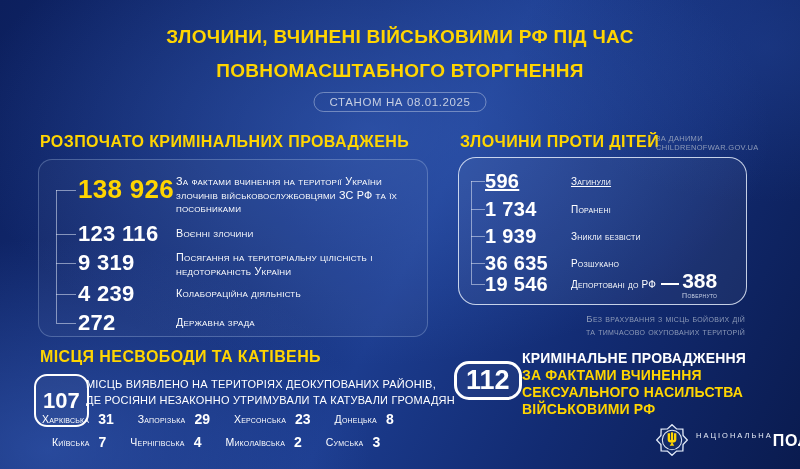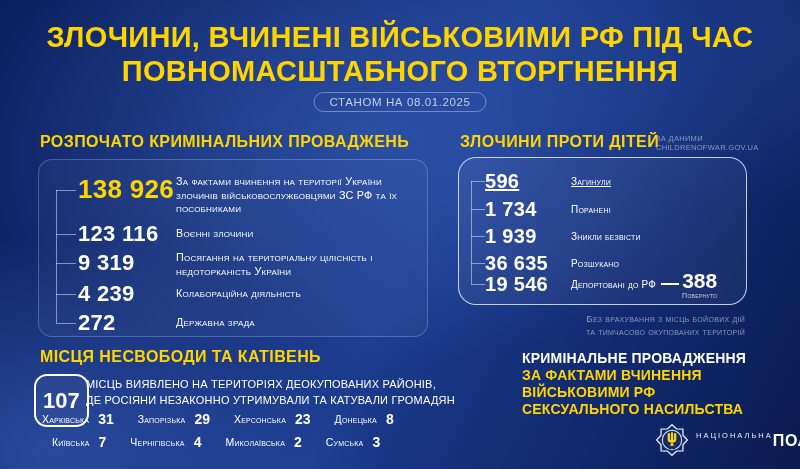--- a/index.html
+++ b/index.html
@@ -11,21 +11,21 @@
     color:#fff;
     background:
       radial-gradient(620px 360px at 46% 28%, rgba(62,105,198,0.50), rgba(62,105,198,0) 65%),
       radial-gradient(520px 340px at 6% 96%, rgba(58,98,190,0.55), rgba(58,98,190,0) 62%),
       radial-gradient(420px 260px at 96% 10%, rgba(40,75,160,0.35), rgba(40,75,160,0) 60%),
       linear-gradient(116deg,#0c1f5d 0%,#16317c 38%,#1c3c8e 52%,#122b72 74%,#0a1b4f 100%);
   }
   .yellow{color:#FFD500;}
   
   .title{position:absolute;top:20px;left:0;width:800px;text-align:center;
-    font-weight:700;font-size:29px;line-height:34px;letter-spacing:.3px;color:#FFD500;}
+    font-weight:700;font-size:19px;line-height:34px;letter-spacing:.3px;color:#FFD500;}
   .pill{position:absolute;top:92px;left:50%;transform:translateX(-50%);
     border:1px solid rgba(205,215,235,.45);border-radius:13px;
     padding:3px 15px;font-size:11.5px;letter-spacing:.6px;color:#c5cee2;white-space:nowrap;}
   
   .h2{position:absolute;font-weight:700;font-size:16px;letter-spacing:.4px;color:#FFD500;white-space:nowrap;}
   .h2.left{left:40px;top:133px;}
   .h2.right{left:460px;top:133px;}
   .source{position:absolute;left:656px;top:134px;font-size:7.5px;line-height:9px;
     color:#8d9ab8;text-transform:uppercase;letter-spacing:.3px;}
   
@@ -199,25 +199,26 @@
         <span class="reg-name">Миколаївська</span>
         <span class="reg-val">2</span>
       </span>
       <span class="reg">
         <span class="reg-name">Сумська</span>
         <span class="reg-val">3</span>
       </span>
     </div>
   </div>
 
+  <div class="badge b112">112</div>
   <div class="sv">
     <div>КРИМІНАЛЬНЕ ПРОВАДЖЕННЯ</div>
     <div class="yellow">ЗА ФАКТАМИ ВЧИНЕННЯ</div>
+    <div class="yellow">СЕКСУАЛЬНОГО НАСИЛЬСТВА</div>
     <div class="yellow">ВІЙСЬКОВИМИ РФ</div>
-    <div class="yellow">СЕКСУАЛЬНОГО НАСИЛЬСТВА</div>
   </div>
 
   <div class="logo">
     <svg viewBox="0 0 48 48" aria-hidden="true">
       <polygon points="47,24 40.6,30.9 40.3,40.3 30.9,40.6 24,47 17.1,40.6 7.7,40.3 7.4,30.9 1,24 7.4,17.1 7.7,7.7 17.1,7.4 24,1 30.9,7.4 40.3,7.7 40.6,17.1" fill="#122a68" stroke="#dfe7f5" stroke-width="2"></polygon>
       <circle cx="24" cy="24" r="14.5" fill="none" stroke="#dfe7f5" stroke-width="1.6"></circle>
       <path d="M17.5 14v9.5c0 3 2.3 4.6 6.5 4.6s6.5-1.6 6.5-4.6V14h-3.6v8.8c0 1-1 1.7-2.9 1.7s-2.9-.7-2.9-1.7V14z" fill="#FFD500"></path>
       <rect x="22.4" y="12.5" width="3.2" height="14.5" fill="#FFD500"></rect>
       <path d="M24 27l-3.4 5.5h6.8z" fill="#FFD500"></path>
     </svg>

